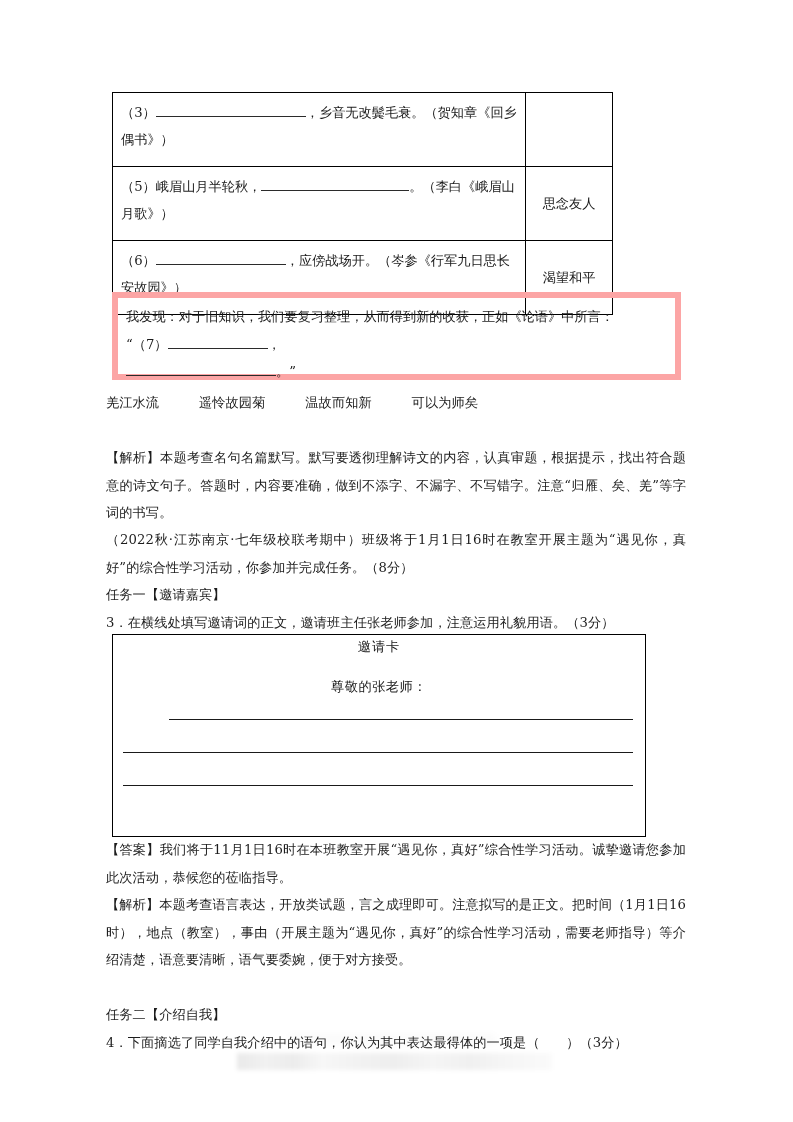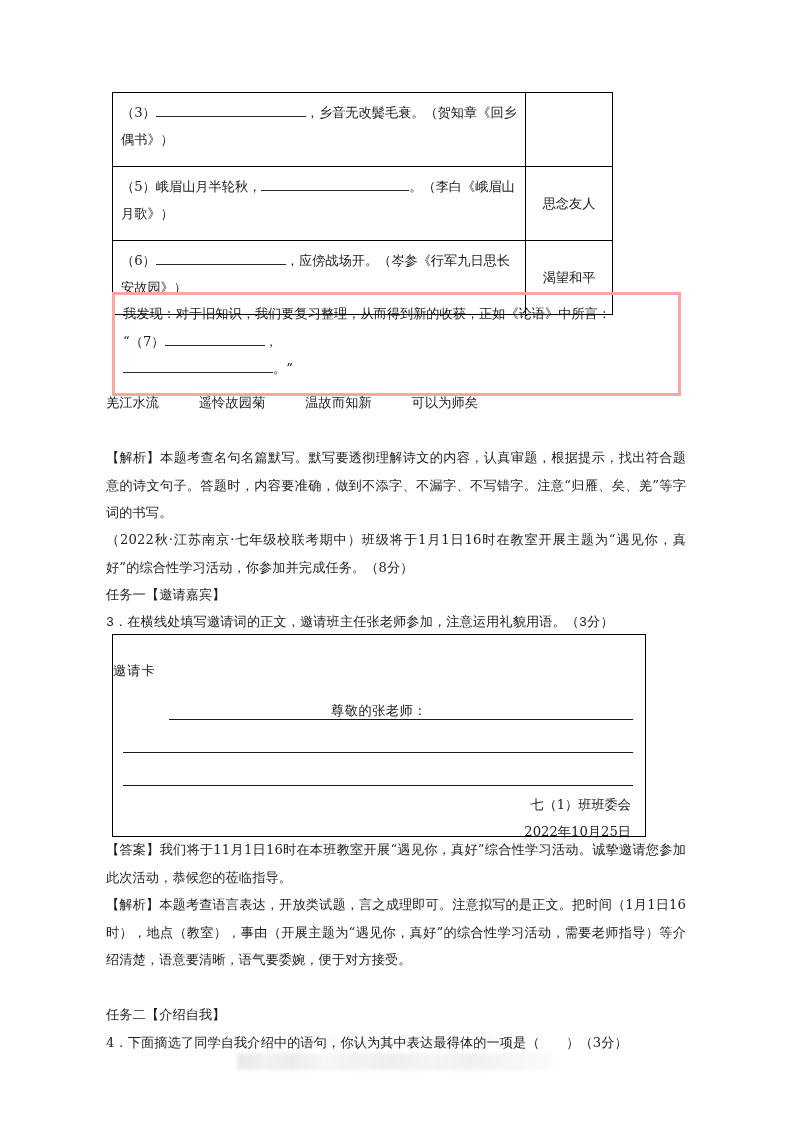--- a/index.html
+++ b/index.html
@@ -82,22 +82,22 @@
   .blank.w-long  { width: 150px; }
   .blank.w-long2 { width: 148px; }
   .blank.w-med   { width: 130px; }
 
   
   .discover-box {
     position: absolute;
     left: 112px;
     top: 292px;
     width: 569px;
-    height: 104px;
-    border: 3px solid #fca5a5;
+    height: 88px;
+    border: 6px solid #fca5a5;
     box-sizing: border-box;
     padding: 5px 8px 16px 8px;
     font-size: 13.2px;
     line-height: 27.5px;
   }
   .discover-line2 { white-space: nowrap; }
   .discover-line3 { }
   .blank.w-d1 { width: 100px; }
   .blank.w-d2 { width: 150px; }
 
@@ -107,21 +107,22 @@
     left: 112px;
     top: 634px;
     width: 534px;
     height: 203px;
     border: 1px solid #000;
     box-sizing: border-box;
     font-size: 13.2px;
     line-height: 24px;
   }
   .invite-title {
-    margin-top: 24px;
+    text-align: center;
+    margin-top: 0;
     letter-spacing: 1px;
   }
   .invite-salutation {
     text-align: center;
     margin-top: 16px;
     letter-spacing: 0.5px;
   }
   .rule {
     position: absolute;
     height: 0;
@@ -220,34 +221,30 @@
   </div>
 
   <div class="body-col" style="top:526px;">
     <p class="para">（2022秋·江苏南京·七年级校联考期中）班级将于1月1日16时在教室开展主题为“遇见你，真好”的综合性学习活动，你参加并完成任务。（8分）</p>
   </div>
 
   <div class="body-col" style="top:581px;">
     <p class="para">任务一【邀请嘉宾】</p>
   </div>
 
-  <div class="body-col" style="top:609px;font-family:Liberation Mono, monospace;">
+  <div class="body-col" style="top:609px;">
     <p class="para">3．在横线处填写邀请词的正文，邀请班主任张老师参加，注意运用礼貌用语。（3分）</p>
   </div>
 
   <div class="invite-card">
     <div class="invite-title">邀请卡</div>
     <div class="invite-salutation">尊敬的张老师：</div>
     <div class="rule rule-1"></div>
     <div class="rule rule-2"></div>
     <div class="rule rule-3"></div>
-    <div class="invite-sign">
-      <div>七（1）班班委会</div>
-      <div>2022年10月25日</div>
-    </div>
   </div>
 
   <div class="body-col" style="top:836px;">
     <p class="para">【答案】我们将于11月1日16时在本班教室开展“遇见你，真好”综合性学习活动。诚挚邀请您参加此次活动，恭候您的莅临指导。</p>
   </div>
 
   <div class="body-col" style="top:891px;">
     <p class="para">【解析】本题考查语言表达，开放类试题，言之成理即可。注意拟写的是正文。把时间（1月1日16时），地点（教室），事由（开展主题为“遇见你，真好”的综合性学习活动，需要老师指导）等介绍清楚，语意要清晰，语气要委婉，便于对方接受。</p>
   </div>
 

